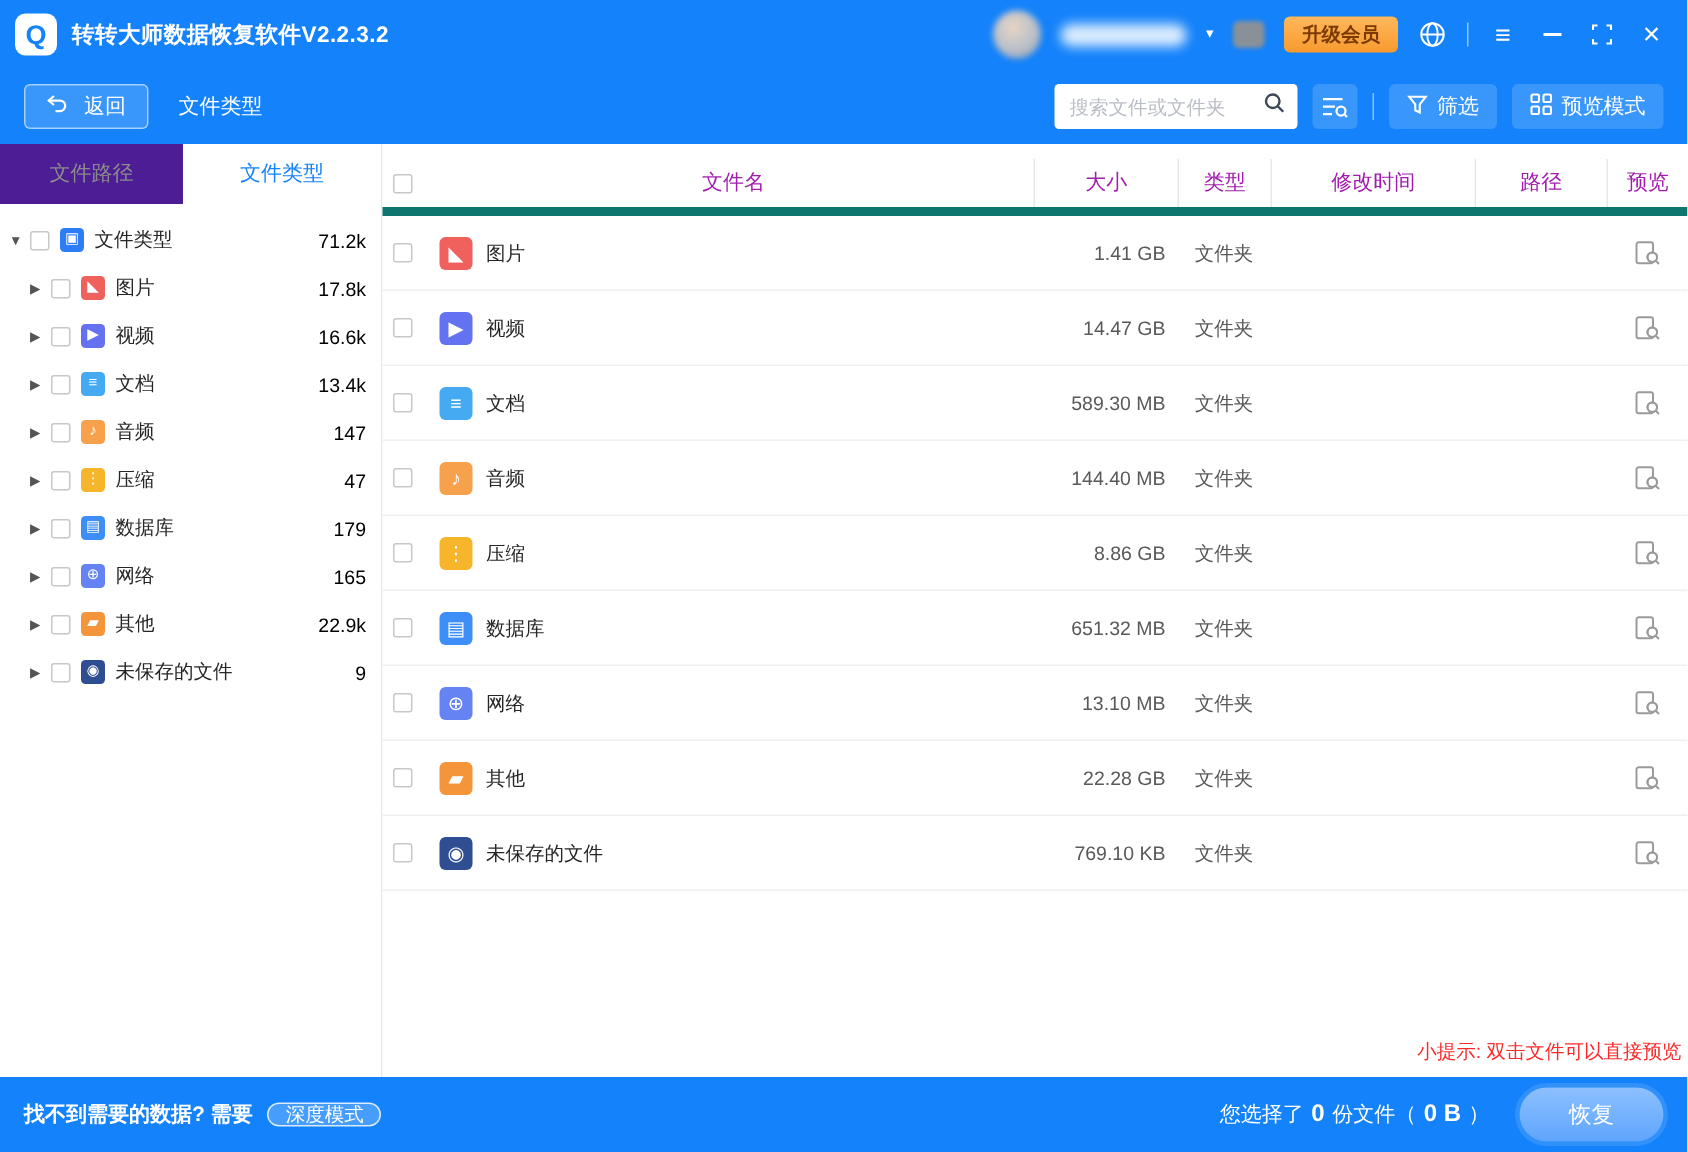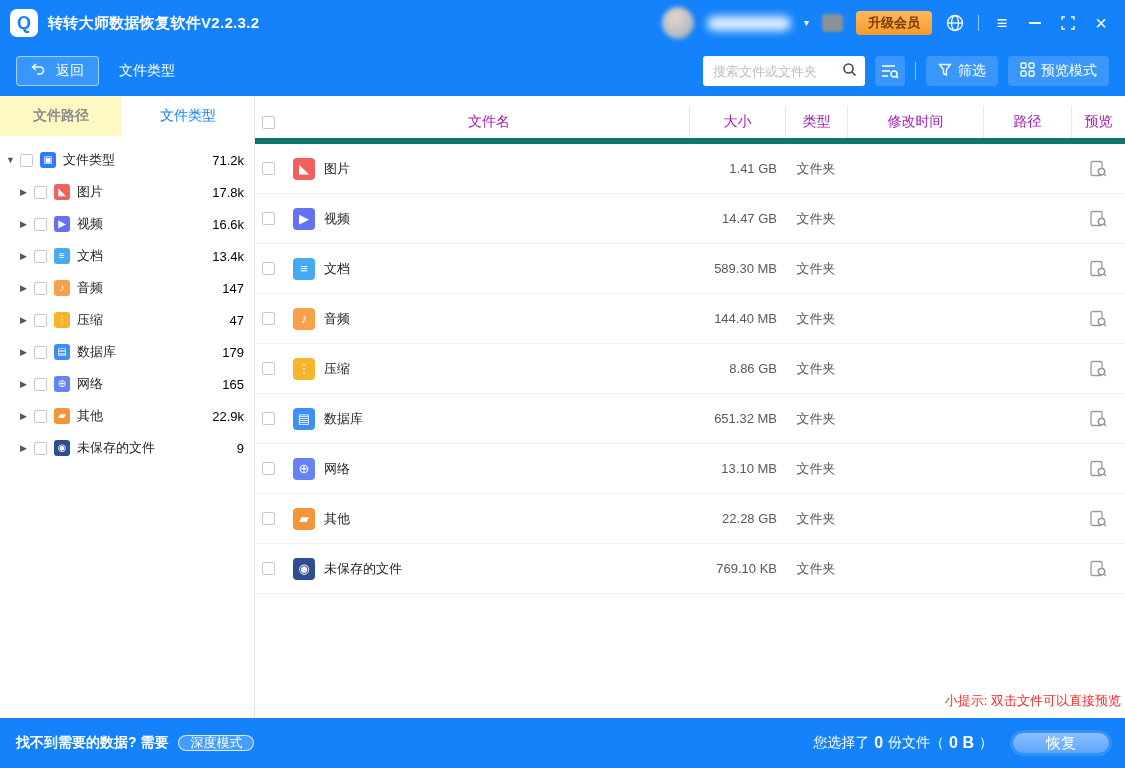--- a/index.html
+++ b/index.html
@@ -33,21 +33,21 @@
   .search-box input::placeholder { color:#B9BEC6; }
   .sicon-btn { width:30px; height:30px; border-radius:4px; background:rgba(255,255,255,.16); display:flex; align-items:center; justify-content:center; cursor:pointer; }
   .tool-divider { width:1px; height:18px; background:rgba(255,255,255,.5); }
   .pill-btn { height:30px; padding:0 12px; border-radius:4px; background:rgba(255,255,255,.16); display:flex; align-items:center; gap:6px; color:#fff; font-size:14px; cursor:pointer; }
 
   
   .content { flex:1; display:flex; min-height:0; background:#fff; }
   .sidebar { width:255px; flex:none; border-right:1px solid #E8E8E8; display:flex; flex-direction:column; }
   .side-tabs { display:flex; height:40px; flex:none; }
   .side-tab { display:flex; align-items:center; justify-content:center; font-size:14px; cursor:pointer; }
-  .side-tab.inactive { width:122px; background:#fef9c3; color:#8C8C8C;font-weight:bold; }
+  .side-tab.inactive { width:122px; background:#4c1d95; color:#8C8C8C; }
   .side-tab.active { flex:1; background:#fff; color:#1482FA; }
   .tree { padding-top:8px; overflow:hidden; }
   .tree-item { height:32px; display:flex; align-items:center; padding:0 10px 0 20px; font-size:13px; color:#262626; cursor:pointer; }
   .tree-item.root { padding-left:6px; }
   .caret { width:14px; flex:none; font-size:9px; color:#555; }
   .cb { width:13px; height:13px; border:1px solid #C8C8C8; border-radius:2px; background:#fff; flex:none; margin-right:7px; cursor:pointer; }
   .ficon { width:16px; height:16px; border-radius:3px; color:#fff; font-size:10px; line-height:16px; text-align:center; flex:none; margin-right:7px; overflow:hidden; }
   .ficon-lg { width:22px; height:22px; border-radius:4px; font-size:13px; line-height:22px; margin-right:9px; }
   .tlabel { flex:1; white-space:nowrap; overflow:hidden; }
   .tcount { margin-left:auto; font-size:13px; color:#000000; }
@@ -68,21 +68,21 @@
   .preview-btn { display:flex; align-items:center; justify-content:center; cursor:pointer; }
   .tip { position:absolute; right:4px; bottom:8px; font-size:13px; color:#FB2B2B; white-space:nowrap; }
 
   
   .footer { height:50px; background:#1482FA; flex:none; display:flex; align-items:center; padding:0 16px; color:#fff; }
   .f-left { display:flex; align-items:center; gap:10px; font-size:14px; font-weight:bold; }
   .deep-btn { height:16px; padding:0 11px; border-radius:12px; background:rgba(255,255,255,.22); border:1px solid rgba(255,255,255,.8); font-size:13px; font-weight:normal; display:flex; align-items:center; cursor:pointer; }
   .f-right { margin-left:auto; display:flex; align-items:center; gap:20px; font-size:14px; }
   .sel-text { display:flex; align-items:center; }
   .sel-num { font-weight:bold; font-size:16px; margin:0 5px; }
-  .recover-btn { width:96px; height:20px; border-radius:18px; background:linear-gradient(180deg,#8CC0FF,#5FA5FE); box-shadow:0 0 0 3px rgba(255,255,255,.12); color:#fff; font-size:15px; display:flex; align-items:center; justify-content:center; cursor:pointer; }
+  .recover-btn { width:96px; height:36px; border-radius:18px; background:linear-gradient(180deg,#8CC0FF,#5FA5FE); box-shadow:0 0 0 3px rgba(255,255,255,.12); color:#fff; font-size:15px; display:flex; align-items:center; justify-content:center; cursor:pointer; }
 </style>
 </head>
 <body>
 
 <div class="app">
 
   <header class="titlebar">
     <div class="logo">Q</div>
     <div class="app-title">转转大师数据恢复软件V2.2.3.2</div>
     <div class="tb-right">

